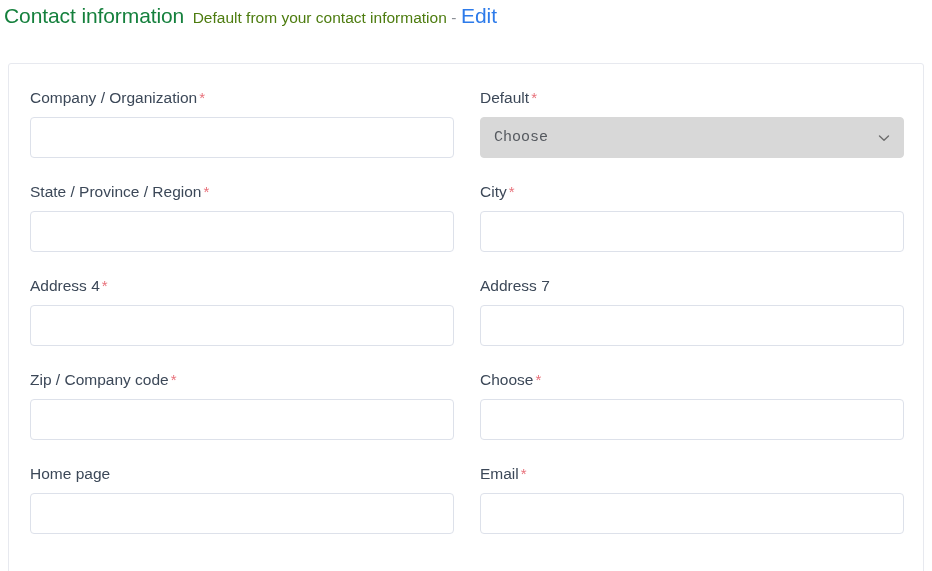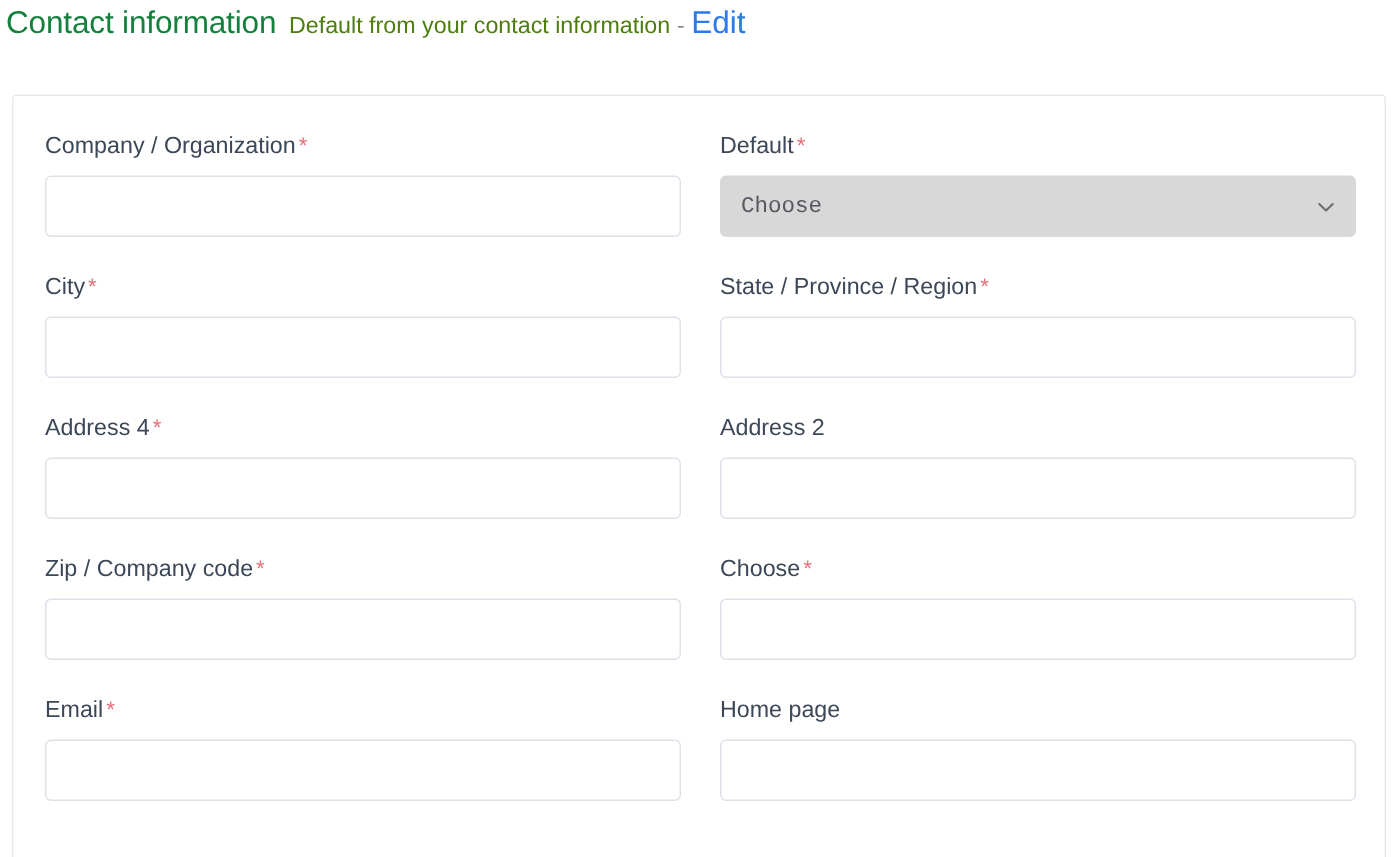--- a/index.html
+++ b/index.html
@@ -160,45 +160,45 @@
             <span>Choose</span>
           </div>
           <span class="chevron-down">
             <svg width="14" height="14" viewBox="0 0 14 14">
               <path d="M2.5 5 L7 9.3 L11.5 5" fill="none" stroke="#6d6d6d" stroke-width="1.4" stroke-linecap="round" stroke-linejoin="round"></path>
             </svg>
           </span>
         </div>
       </div>
       <div class="field">
+        <label class="field-label"><span>State / Province / Region</span><span class="req">*</span></label>
+        <input type="text" class="text-input" placeholder="" style="">
+      </div>
+      <div class="field">
         <label class="field-label"><span>City</span><span class="req">*</span></label>
         <input type="text" class="text-input" placeholder="" style="">
       </div>
       <div class="field">
-        <label class="field-label"><span>State / Province / Region</span><span class="req">*</span></label>
-        <input type="text" class="text-input" placeholder="" style="">
-      </div>
-      <div class="field">
         <label class="field-label"><span>Address 4</span><span class="req">*</span></label>
         <input type="text" class="text-input" placeholder="" style="">
       </div>
       <div class="field">
-        <label class="field-label"><span>Address 2</span></label>
+        <label class="field-label"><span>Address 7</span></label>
         <input type="text" class="text-input" placeholder="" style="">
       </div>
       <div class="field">
         <label class="field-label"><span>Zip / Company code</span><span class="req">*</span></label>
         <input type="text" class="text-input" placeholder="" style="">
       </div>
       <div class="field">
         <label class="field-label"><span>Choose</span><span class="req">*</span></label>
         <input type="text" class="text-input" placeholder="" style="">
       </div>
       <div class="field">
+        <label class="field-label"><span>Home page</span></label>
+        <input type="text" class="text-input" placeholder="" style="">
+      </div>
+      <div class="field">
         <label class="field-label"><span>Email</span><span class="req">*</span></label>
-        <input type="text" class="text-input" placeholder="" style="">
-      </div>
-      <div class="field">
-        <label class="field-label"><span>Home page</span></label>
         <input type="text" class="text-input" placeholder="" style="">
       </div>
     </div>
 </div>
 
 </body></html>

